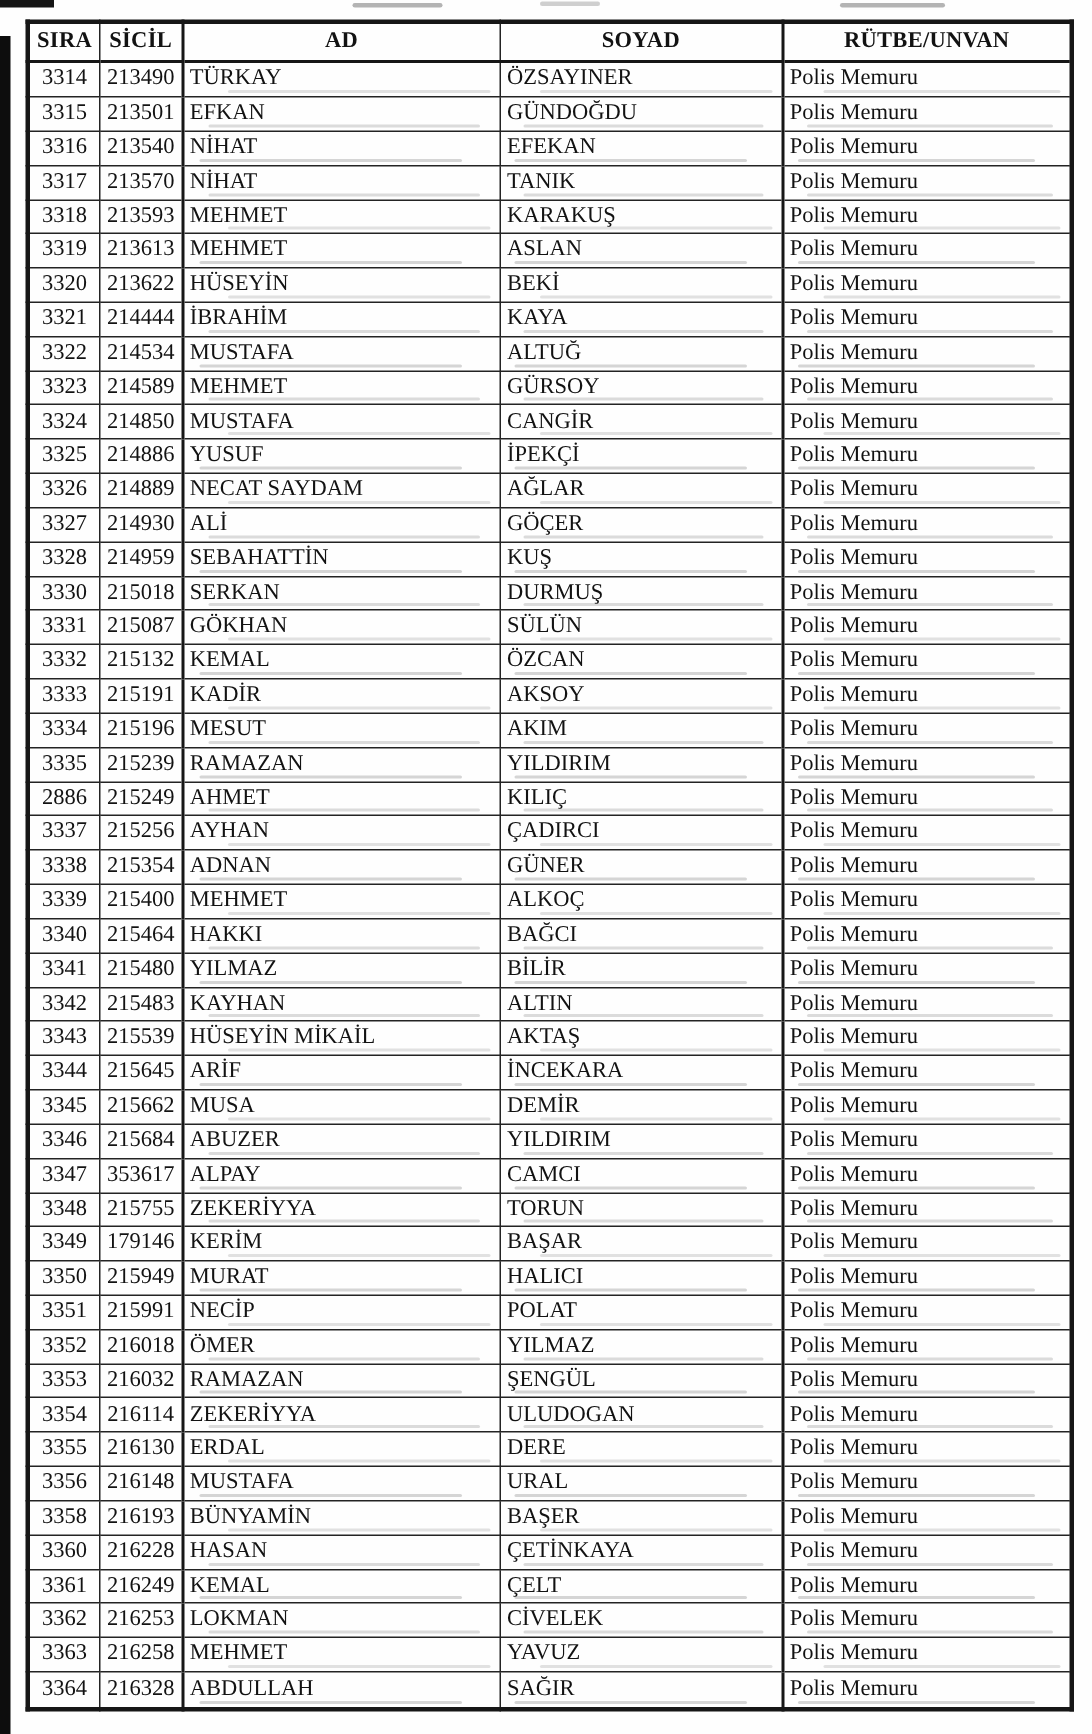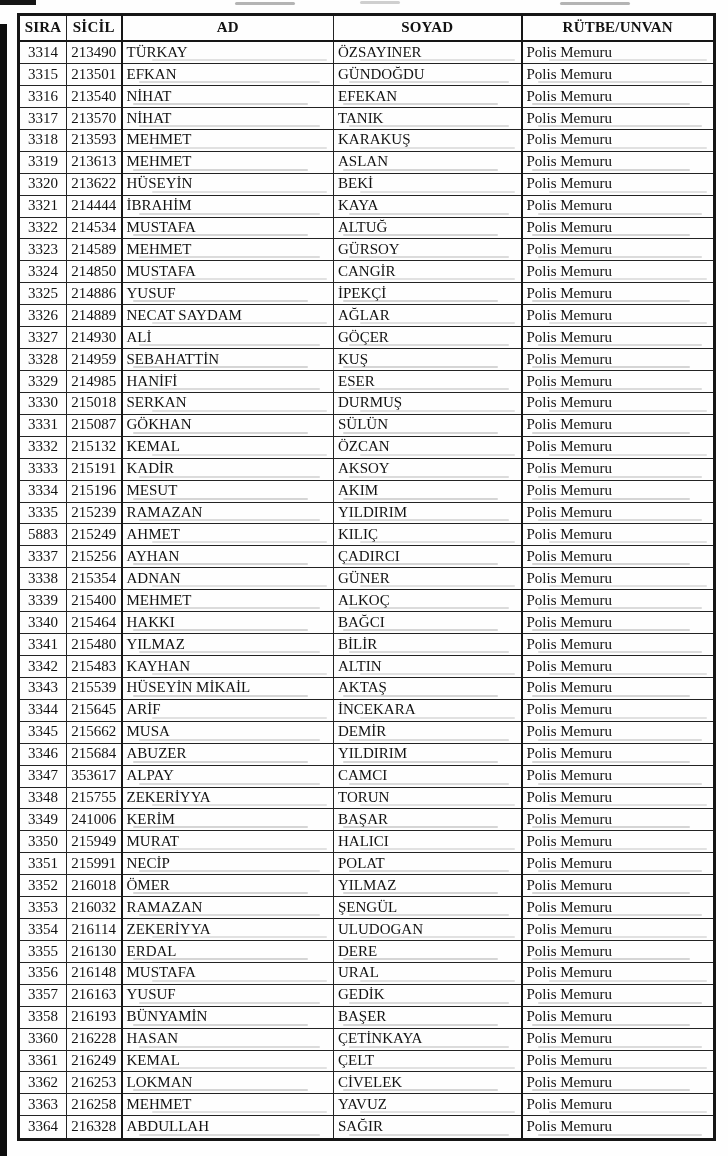--- a/index.html
+++ b/index.html
@@ -227,27 +227,20 @@
           <td class="col4 streak">Polis Memuru</td>
         </tr>
         <tr>
           <td class="col0">3328</td>
           <td class="col1">214959</td>
           <td class="col2 streak">SEBAHATTİN</td>
           <td class="col3 streak">KUŞ</td>
           <td class="col4 streak">Polis Memuru</td>
         </tr>
         <tr>
-          <td class="col0">3329</td>
-          <td class="col1">214985</td>
-          <td class="col2 streak">HANİFİ</td>
-          <td class="col3 streak">ESER</td>
-          <td class="col4 streak">Polis Memuru</td>
-        </tr>
-        <tr>
           <td class="col0">3330</td>
           <td class="col1">215018</td>
           <td class="col2 streak">SERKAN</td>
           <td class="col3 streak">DURMUŞ</td>
           <td class="col4 streak">Polis Memuru</td>
         </tr>
         <tr>
           <td class="col0">3331</td>
           <td class="col1">215087</td>
           <td class="col2 streak">GÖKHAN</td>
@@ -276,21 +269,21 @@
           <td class="col4 streak">Polis Memuru</td>
         </tr>
         <tr>
           <td class="col0">3335</td>
           <td class="col1">215239</td>
           <td class="col2 streak">RAMAZAN</td>
           <td class="col3 streak">YILDIRIM</td>
           <td class="col4 streak">Polis Memuru</td>
         </tr>
         <tr>
-          <td class="col0">5883</td>
+          <td class="col0">2886</td>
           <td class="col1">215249</td>
           <td class="col2 streak">AHMET</td>
           <td class="col3 streak">KILIÇ</td>
           <td class="col4 streak">Polis Memuru</td>
         </tr>
         <tr>
           <td class="col0">3337</td>
           <td class="col1">215256</td>
           <td class="col2 streak">AYHAN</td>
           <td class="col3 streak">ÇADIRCI</td>
@@ -368,21 +361,21 @@
         </tr>
         <tr>
           <td class="col0">3348</td>
           <td class="col1">215755</td>
           <td class="col2 streak">ZEKERİYYA</td>
           <td class="col3 streak">TORUN</td>
           <td class="col4 streak">Polis Memuru</td>
         </tr>
         <tr>
           <td class="col0">3349</td>
-          <td class="col1">241006</td>
+          <td class="col1">179146</td>
           <td class="col2 streak">KERİM</td>
           <td class="col3 streak">BAŞAR</td>
           <td class="col4 streak">Polis Memuru</td>
         </tr>
         <tr>
           <td class="col0">3350</td>
           <td class="col1">215949</td>
           <td class="col2 streak">MURAT</td>
           <td class="col3 streak">HALICI</td>
           <td class="col4 streak">Polis Memuru</td>
@@ -423,27 +416,20 @@
           <td class="col4 streak">Polis Memuru</td>
         </tr>
         <tr>
           <td class="col0">3356</td>
           <td class="col1">216148</td>
           <td class="col2 streak">MUSTAFA</td>
           <td class="col3 streak">URAL</td>
           <td class="col4 streak">Polis Memuru</td>
         </tr>
         <tr>
-          <td class="col0">3357</td>
-          <td class="col1">216163</td>
-          <td class="col2 streak">YUSUF</td>
-          <td class="col3 streak">GEDİK</td>
-          <td class="col4 streak">Polis Memuru</td>
-        </tr>
-        <tr>
           <td class="col0">3358</td>
           <td class="col1">216193</td>
           <td class="col2 streak">BÜNYAMİN</td>
           <td class="col3 streak">BAŞER</td>
           <td class="col4 streak">Polis Memuru</td>
         </tr>
         <tr>
           <td class="col0">3360</td>
           <td class="col1">216228</td>
           <td class="col2 streak">HASAN</td>

